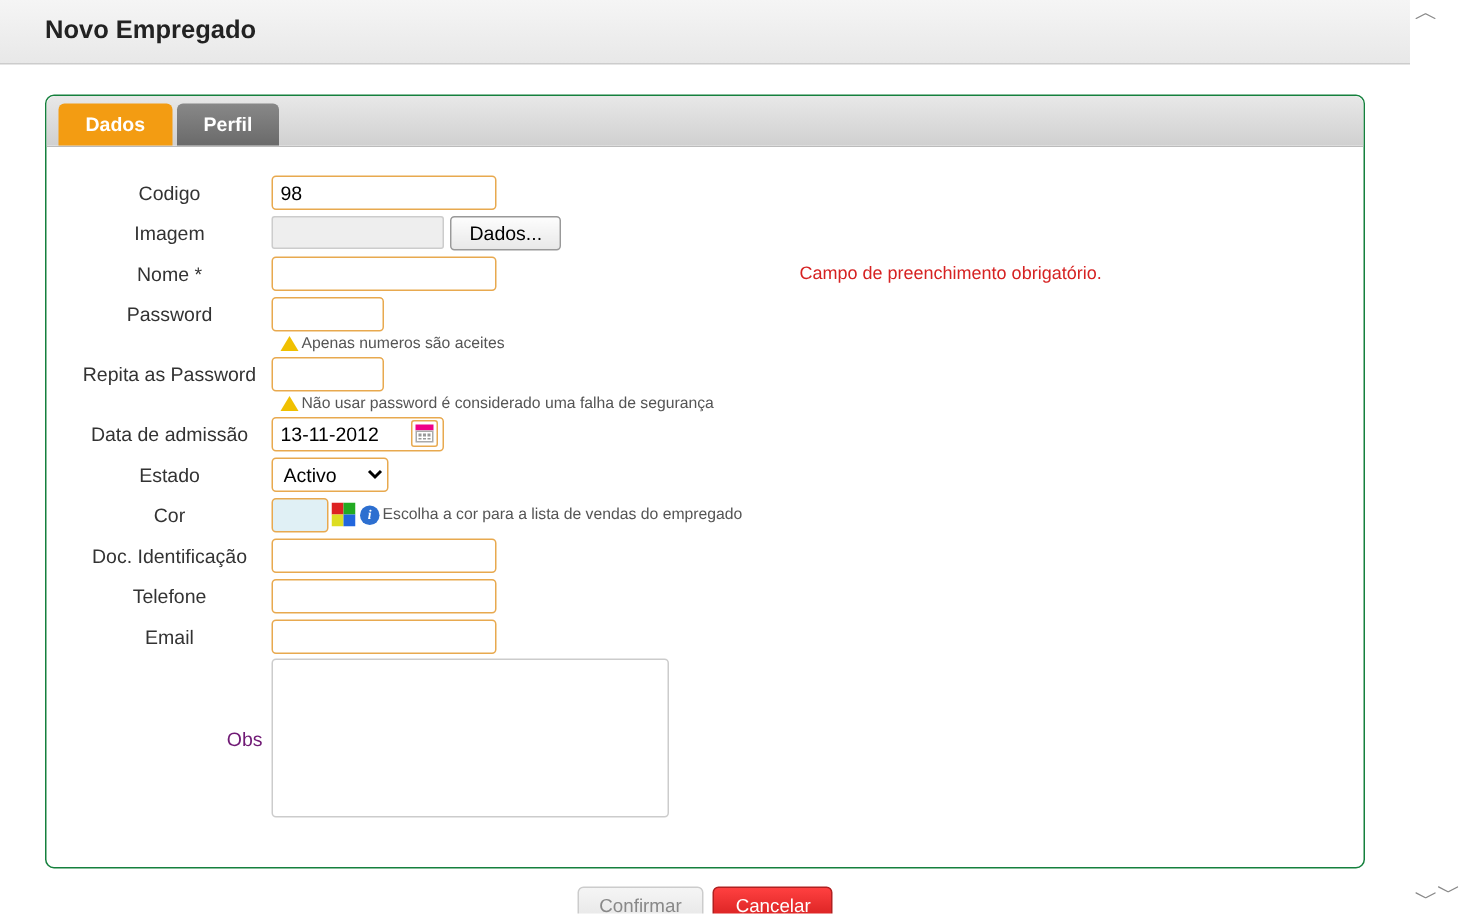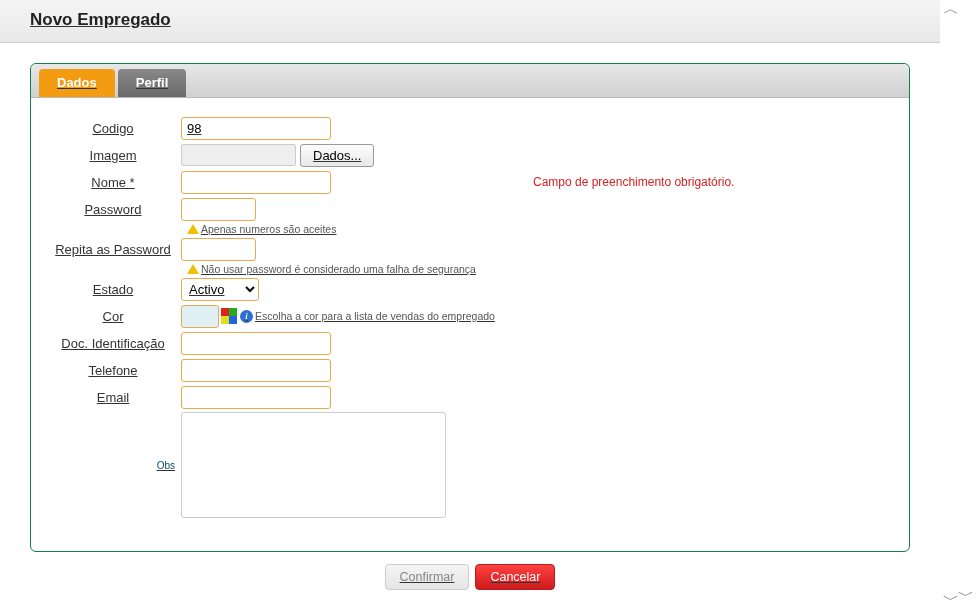--- a/index.html
+++ b/index.html
@@ -10,21 +10,20 @@
       color: #333;
       width: 980px;
       height: 609px;
       overflow: hidden;
       position: relative;
     }
     .outer {
       width: 940px;
       height: 446px;
       position: relative;
-      text-decoration: underline;
     }
     .header-bar {
       background: linear-gradient(#f5f5f5, #e8e8e8);
       border-bottom: 1px solid #ccc;
       padding: 10px 30px 12px 30px;
     }
     .header-title {
       font-size: 17px;
       font-weight: bold;
       color: #222;
@@ -75,22 +74,22 @@
       width: 130px;
       text-align: center;
       padding-right: 6px;
       font-size: 13px;
       color: #333;
     }
     .label-obs {
       width: 130px;
       text-align: right;
       padding-right: 6px;
-      font-size: 10px;
-      color: #0c4a6e;
+      font-size: 13px;
+      color: #701a75;
       align-self: center;
     }
     .field-input {
       border: 1px solid #e8a94f;
       border-radius: 3px;
       padding: 3px 5px;
       font-size: 13px;
       font-family: inherit;
       background: #fff;
     }
@@ -304,20 +303,37 @@
 
       <div class="form-row">
         <div class="label">Repita as Password</div>
         <input class="field-input in-pwd" type="password" value="" style="">
       </div>
       <div class="hint-row">
         <span class="warn-icon"></span>
         <span>Não usar password é considerado uma falha de segurança</span>
       </div>
 
+      <div class="form-row">
+        <div class="label">Data de admissão</div>
+        <input class="field-input in-date" style="padding-right: 22px;" value="13-11-2012">
+        <span class="date-icon">
+          <span class="date-icon-inner">
+              <span class="top"></span>
+              <span class="bot">
+                <div></div>
+                <div></div>
+                <div></div>
+                <div></div>
+                <div></div>
+                <div></div>
+              </span>
+            </span>
+        </span>
+      </div>
 
       <div class="form-row">
         <div class="label">Estado</div>
         <select class="select">
           <option>Activo</option>
         </select>
       </div>
 
       <div class="form-row">
         <div class="label">Cor</div>

